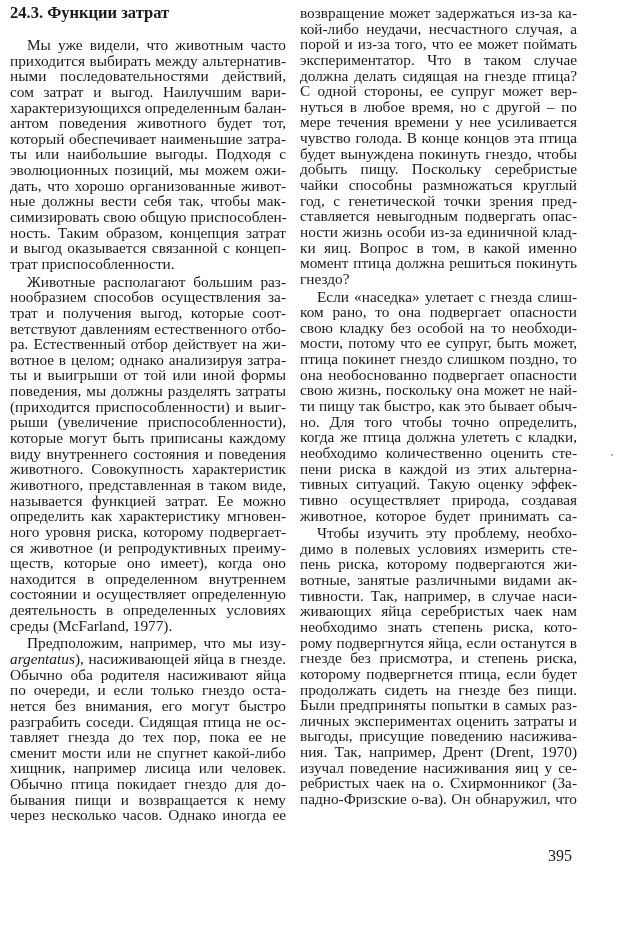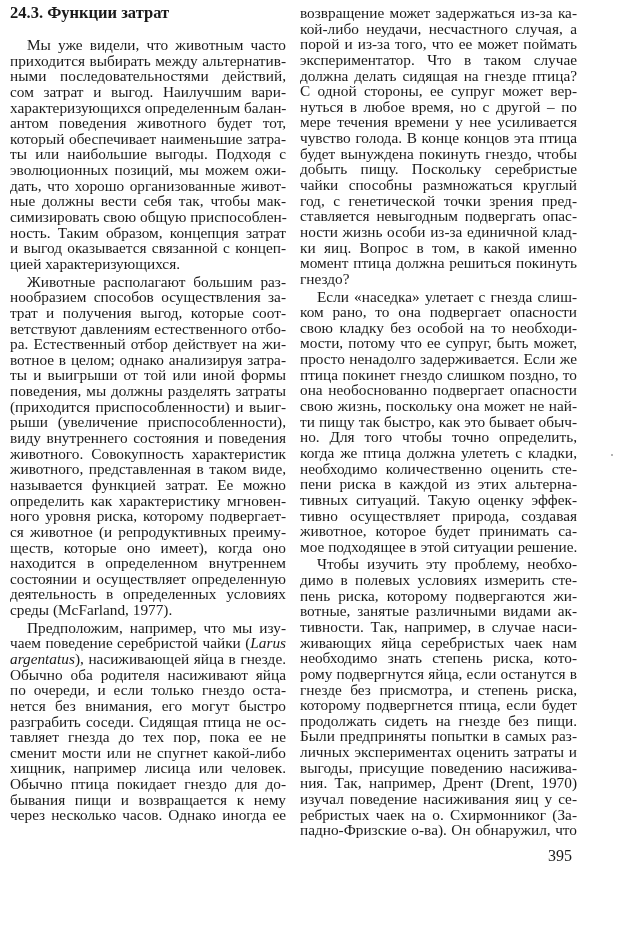--- a/index.html
+++ b/index.html
@@ -85,47 +85,47 @@
         <div class="line">характеризующихся определенным балан-</div>
         <div class="line">антом поведения животного будет тот,</div>
         <div class="line">который обеспечивает наименьшие затра-</div>
         <div class="line">ты или наибольшие выгоды. Подходя с</div>
         <div class="line">эволюционных позиций, мы можем ожи-</div>
         <div class="line">дать, что хорошо организованные живот-</div>
         <div class="line">ные должны вести себя так, чтобы мак-</div>
         <div class="line">симизировать свою общую приспособлен-</div>
         <div class="line">ность. Таким образом, концепция затрат</div>
         <div class="line">и выгод оказывается связанной с концеп-</div>
-        <div class="line last">цией характеризующихся.</div>
+        <div class="line last">трат приспособленности.</div>
         <div class="gap"></div>
         <div class="line indent">Животные располагают большим раз-</div>
         <div class="line">нообразием способов осуществления за-</div>
         <div class="line">трат и получения выгод, которые соот-</div>
         <div class="line">ветствуют давлениям естественного отбо-</div>
         <div class="line">ра. Естественный отбор действует на жи-</div>
         <div class="line">вотное в целом; однако анализируя затра-</div>
         <div class="line">ты и выигрыши от той или иной формы</div>
         <div class="line">поведения, мы должны разделять затраты</div>
         <div class="line">(приходится приспособленности) и выиг-</div>
         <div class="line">рыши (увеличение приспособленности),</div>
+        <div class="line">которые могут быть приписаны каждому</div>
         <div class="line">виду внутреннего состояния и поведения</div>
         <div class="line">животного. Совокупность характеристик</div>
         <div class="line">животного, представленная в таком виде,</div>
         <div class="line">называется функцией затрат. Ее можно</div>
         <div class="line">определить как характеристику мгновен-</div>
         <div class="line">ного уровня риска, которому подвергает-</div>
         <div class="line">ся животное (и репродуктивных преиму-</div>
         <div class="line">ществ, которые оно имеет), когда оно</div>
         <div class="line">находится в определенном внутреннем</div>
         <div class="line">состоянии и осуществляет определенную</div>
         <div class="line">деятельность в определенных условиях</div>
         <div class="line last">среды (McFarland, 1977).</div>
         <div class="gap"></div>
         <div class="line indent">Предположим, например, что мы изу-</div>
-        <div class="line"><span>чаем поведение серебристой чайки (</span><span class="it">Larus</span><span></span></div>
         <div class="line"><span></span><span class="it">argentatus</span><span>), насиживающей яйца в гнезде.</span></div>
         <div class="line">Обычно оба родителя насиживают яйца</div>
         <div class="line">по очереди, и если только гнездо оста-</div>
         <div class="line">нется без внимания, его могут быстро</div>
         <div class="line">разграбить соседи. Сидящая птица не ос-</div>
         <div class="line">тавляет гнезда до тех пор, пока ее не</div>
         <div class="line">сменит мости или не спугнет какой-либо</div>
         <div class="line">хищник, например лисица или человек.</div>
         <div class="line">Обычно птица покидает гнездо для до-</div>
         <div class="line">бывания пищи и возвращается к нему</div>
@@ -150,33 +150,31 @@
         <div class="line">ставляется невыгодным подвергать опас-</div>
         <div class="line">ности жизнь особи из-за единичной клад-</div>
         <div class="line">ки яиц. Вопрос в том, в какой именно</div>
         <div class="line">момент птица должна решиться покинуть</div>
         <div class="line last">гнездо?</div>
         <div class="gap"></div>
         <div class="line indent">Если «наседка» улетает с гнезда слиш-</div>
         <div class="line">ком рано, то она подвергает опасности</div>
         <div class="line">свою кладку без особой на то необходи-</div>
         <div class="line">мости, потому что ее супруг, быть может,</div>
-        <div class="line">просто ненадолго задерживается. Если же</div>
         <div class="line">птица покинет гнездо слишком поздно, то</div>
         <div class="line">она необоснованно подвергает опасности</div>
         <div class="line">свою жизнь, поскольку она может не най-</div>
         <div class="line">ти пищу так быстро, как это бывает обыч-</div>
         <div class="line">но. Для того чтобы точно определить,</div>
         <div class="line">когда же птица должна улететь с кладки,</div>
         <div class="line">необходимо количественно оценить сте-</div>
         <div class="line">пени риска в каждой из этих альтерна-</div>
         <div class="line">тивных ситуаций. Такую оценку эффек-</div>
         <div class="line">тивно осуществляет природа, создавая</div>
         <div class="line">животное, которое будет принимать са-</div>
-        <div class="line last">мое подходящее в этой ситуации решение.</div>
         <div class="gap"></div>
         <div class="line indent">Чтобы изучить эту проблему, необхо-</div>
         <div class="line">димо в полевых условиях измерить сте-</div>
         <div class="line">пень риска, которому подвергаются жи-</div>
         <div class="line">вотные, занятые различными видами ак-</div>
         <div class="line">тивности. Так, например, в случае наси-</div>
         <div class="line">живающих яйца серебристых чаек нам</div>
         <div class="line">необходимо знать степень риска, кото-</div>
         <div class="line">рому подвергнутся яйца, если останутся в</div>
         <div class="line">гнезде без присмотра, и степень риска,</div>

